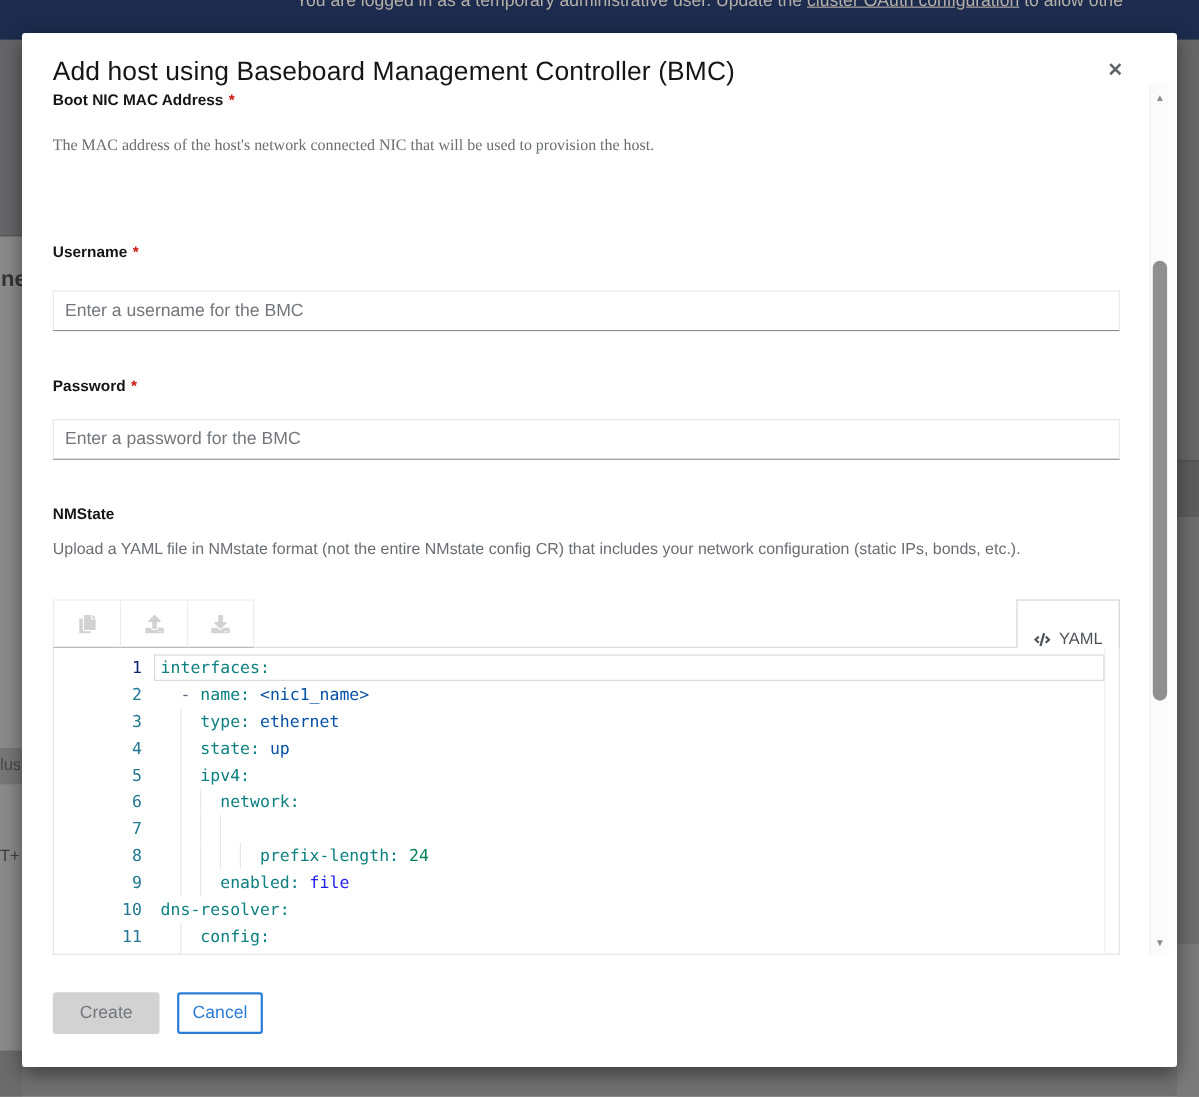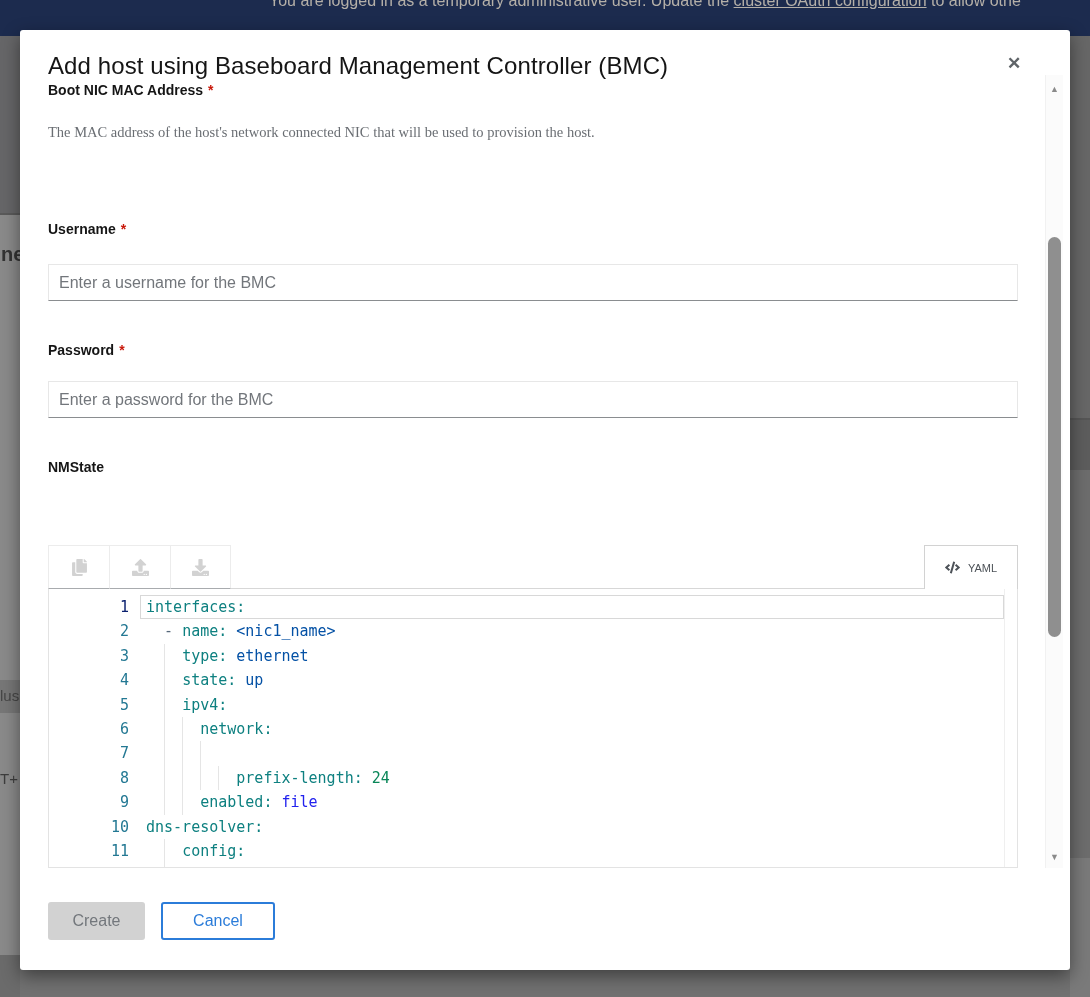--- a/index.html
+++ b/index.html
@@ -54,41 +54,41 @@
   .labnm{top:429px;} .hlpnm{top:458px;}
 
   
   .editor{position:absolute;left:28px;top:515px;width:970px;}
   .ed-toolbar{display:flex;height:44px;align-items:stretch;}
   .ed-btn{width:61px;background:#fff;border:1px solid #ececec;border-bottom:1px solid #a8abae;
     border-right-width:0;display:flex;align-items:center;justify-content:center;cursor:pointer;padding:0;}
   .ed-btn:nth-child(3){border-right-width:1px;}
   .ed-btn svg{width:17px;height:17px;fill:#d2d2d2;}
   .ed-spacer{flex:1;border-bottom:1px solid #d7d7d7;}
-  .yaml-tab{width:92px;border:1px solid #d2d2d2;border-bottom:none;display:flex;align-items:center;
-    justify-content:center;gap:8px;background:#fff;font-size:11px;color:#4d5258;}
+  .yaml-tab{width:92px;border:1px solid #d2d2d2;border-bottom:none;display:flex;align-items:flex-end;
+    justify-content:center;gap:8px;background:#fff;font-size:15px;color:#4d5258;}
   .yaml-tab svg{width:15px;height:15px;fill:#4d5258;}
   .code-pane{position:relative;height:279px;overflow:hidden;background:#fff;
     border:1px solid #e3e3e3;border-top:none;box-sizing:border-box;padding-top:6px;
     font-family:"DejaVu Sans Mono","Liberation Mono",monospace;font-size:15px;cursor:text;}
   .code-line{position:relative;height:24.4px;line-height:24.4px;}
   .lnum{position:absolute;left:0;top:0;width:80px;text-align:right;color:#237893;}
   .code-line.active .lnum{color:#0b216f;}
   .code-line.active::before{content:"";position:absolute;left:91px;right:13px;top:0;height:22px;border:1px solid #d8d8d8;}
   .lcontent{position:absolute;left:97px;top:0;white-space:pre;}
   .guide{position:absolute;top:0;height:100%;width:1px;background:#e5e5e5;}
   .ovr-line{position:absolute;right:12px;top:0;bottom:0;width:1px;background:#efefef;}
   .c-k{color:#0e8080;} .c-v{color:#0451a5;} .c-n{color:#098658;}
   .c-b{color:#2121ee;} .c-d{color:#56687a;} .c-p{color:#151515;}
 
   
   .btn{position:absolute;top:872px;height:38px;border-radius:3px;font-size:16px;
     font-family:"Liberation Sans",sans-serif;cursor:pointer;}
   .btn-create{left:28px;width:97px;background:#d2d2d2;color:#73777c;border:none;}
-  .btn-cancel{left:141px;width:114px;background:#fff;color:#2b7cd9;border:2px solid #2b7cd9;}
+  .btn-cancel{left:141px;width:78px;background:#fff;color:#2b7cd9;border:2px solid #2b7cd9;}
 
   
   .sb-track{position:absolute;right:7px;top:45px;width:17px;height:793px;background:#fbfbfb;border-left:1px solid #f1f1f1;}
   .sb-arrow{position:absolute;right:7px;width:17px;height:14px;text-align:center;font-size:9px;color:#8a8a8a;line-height:14px;cursor:pointer;}
   .sb-up{top:52px;} .sb-down{top:820px;}
   .sb-thumb{position:absolute;right:9px;top:207px;width:13px;height:400px;background:#8f8f8f;border-radius:7px;cursor:pointer;}
 </style>
 </head>
 <body>
 
@@ -127,20 +127,21 @@
     <span>Username</span><span class="req">*</span>
   </div>
   <input class="tinput in2" type="text" placeholder="Enter a username for the BMC" style="">
 
   <div class="flabel lab3">
     <span>Password</span><span class="req">*</span>
   </div>
   <input class="tinput in3" type="text" placeholder="Enter a password for the BMC" style="">
 
   <div class="flabel labnm">NMState</div>
+  <div class="fhelp hlpnm">Upload a YAML file in NMstate format (not the entire NMstate config CR) that includes your network configuration (static IPs, bonds, etc.).</div>
 
   <div class="editor">
     <div class="ed-toolbar">
       <button class="ed-btn" aria-label="Copy">
         <svg viewBox="0 0 448 512">
             <path d="M320 448v40c0 13.3-10.7 24-24 24H24c-13.3 0-24-10.7-24-24V120c0-13.3 10.7-24 24-24h72v296c0 30.9 25.1 56 56 56h168zm0-344V0H152c-13.3 0-24 10.7-24 24v368c0 13.3 10.7 24 24 24h272c13.3 0 24-10.7 24-24V128H344c-13.2 0-24-10.8-24-24zm120.97-31L375 7.03A24 24 0 0 0 358.06 0H352v96h96v-6.06a24 24 0 0 0-7.03-16.97z"></path>
           </svg>
       </button>
       <button class="ed-btn" aria-label="Upload">
         <svg viewBox="0 0 512 512">

